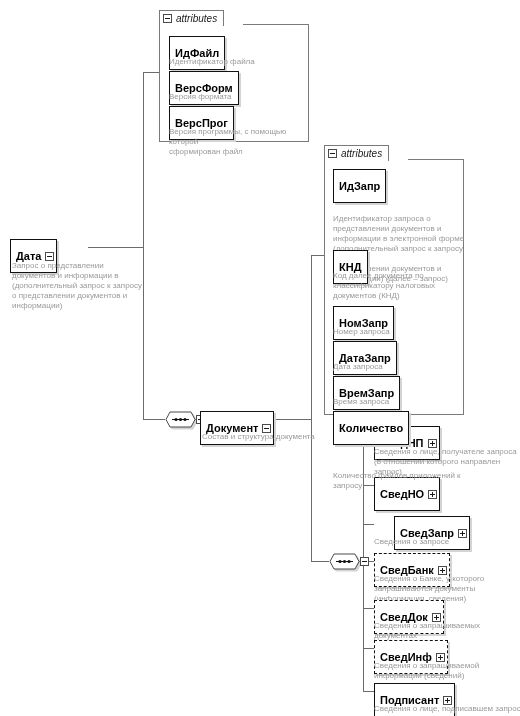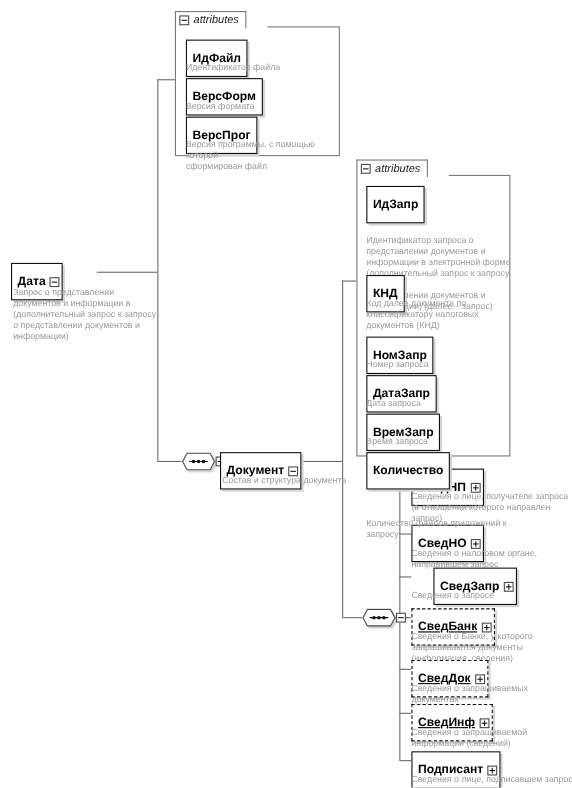--- a/index.html
+++ b/index.html
@@ -47,21 +47,21 @@
 
   
   .nbox{
     position:absolute;display:inline-flex;align-items:center;
     box-sizing:border-box;background:#fff;
     border:1px solid #111;
     font-size:11px;font-weight:bold;color:#000;
     padding:16px 5px;white-space:nowrap;height:17px;
     box-shadow:2px 2px 0 0 #d4d4d4;
   }
-  .nbox.dashed{border:1px dashed #111;text-decoration:underline;}
+  .nbox.dashed{border:1px dashed #111;}
   .nbox.withtog{padding-right:2px;gap:4px;}
 
   
   .note{
     position:absolute;font-size:8px;line-height:10px;color:#9a9a9a;
     white-space:pre-line;letter-spacing:0px;
   }
 
   
   .seq{position:absolute;width:40px;height:17px;}
@@ -217,22 +217,20 @@
     <span class="tog plus"></span>
   </div>
   <div class="note" style="left:374px;top:447px;width:146px;">Сведения о лице, получателе запроса
 (в отношении которого направлен
 запрос)</div>
 
   <div class="nbox withtog" style="left:374px;top:477px;">
     <span>СведНО</span>
     <span class="tog plus"></span>
   </div>
-  <div class="note" style="left:374px;top:498px;width:146px;">Сведения о налоговом органе,
-направившем запрос</div>
 
   <div class="nbox withtog" style="left:394px;top:516px;">
     <span>СведЗапр</span>
     <span class="tog plus"></span>
   </div>
   <div class="note" style="left:374px;top:537px;width:146px;">Сведения о запросе</div>
 
   <div class="nbox withtog dashed" style="left:374px;top:553px;">
     <span>СведБанк</span>
     <span class="tog plus"></span>

